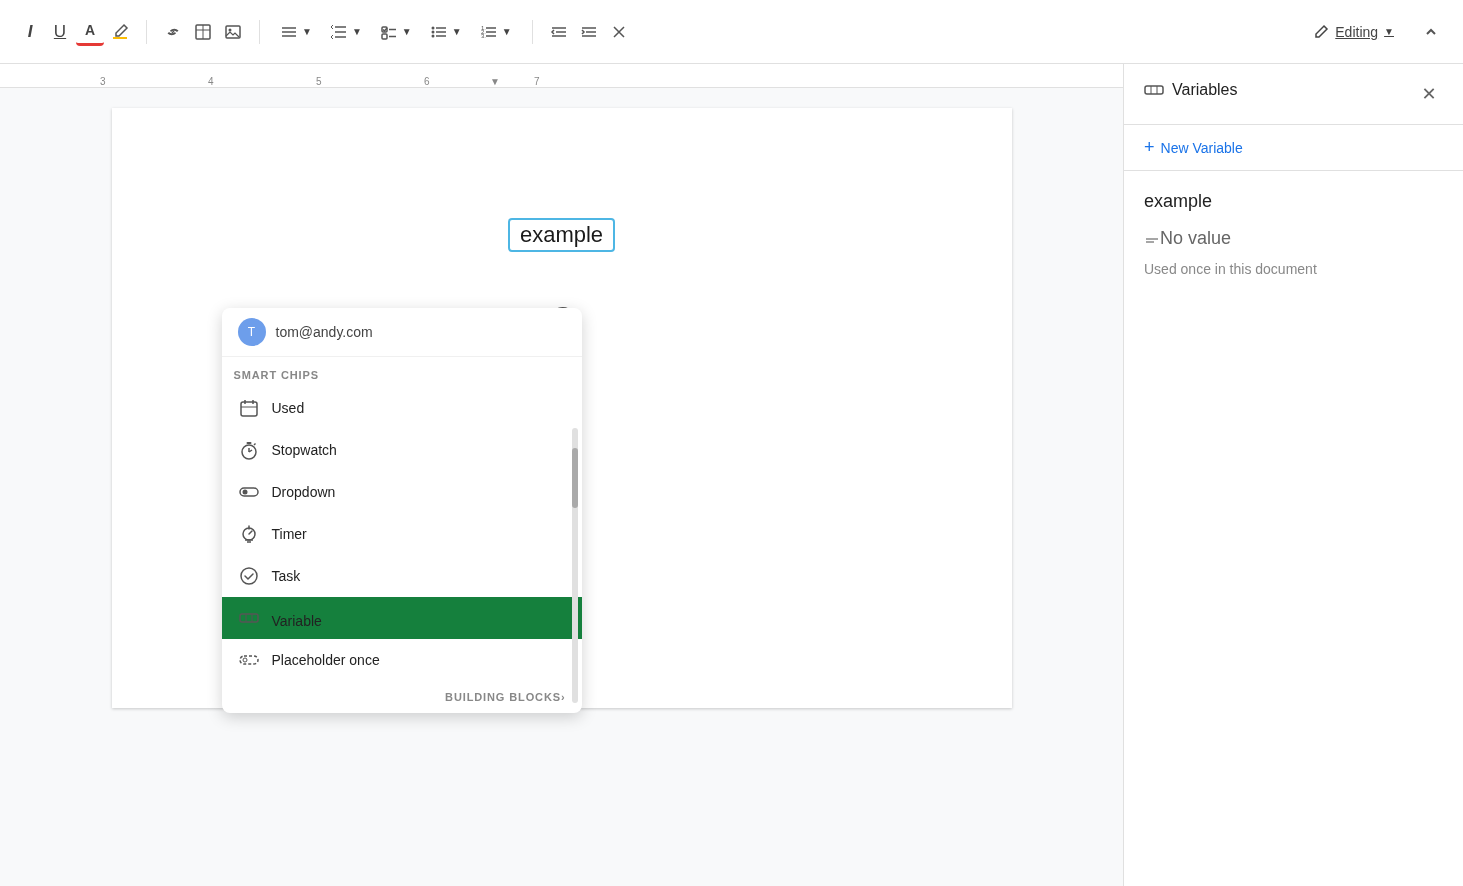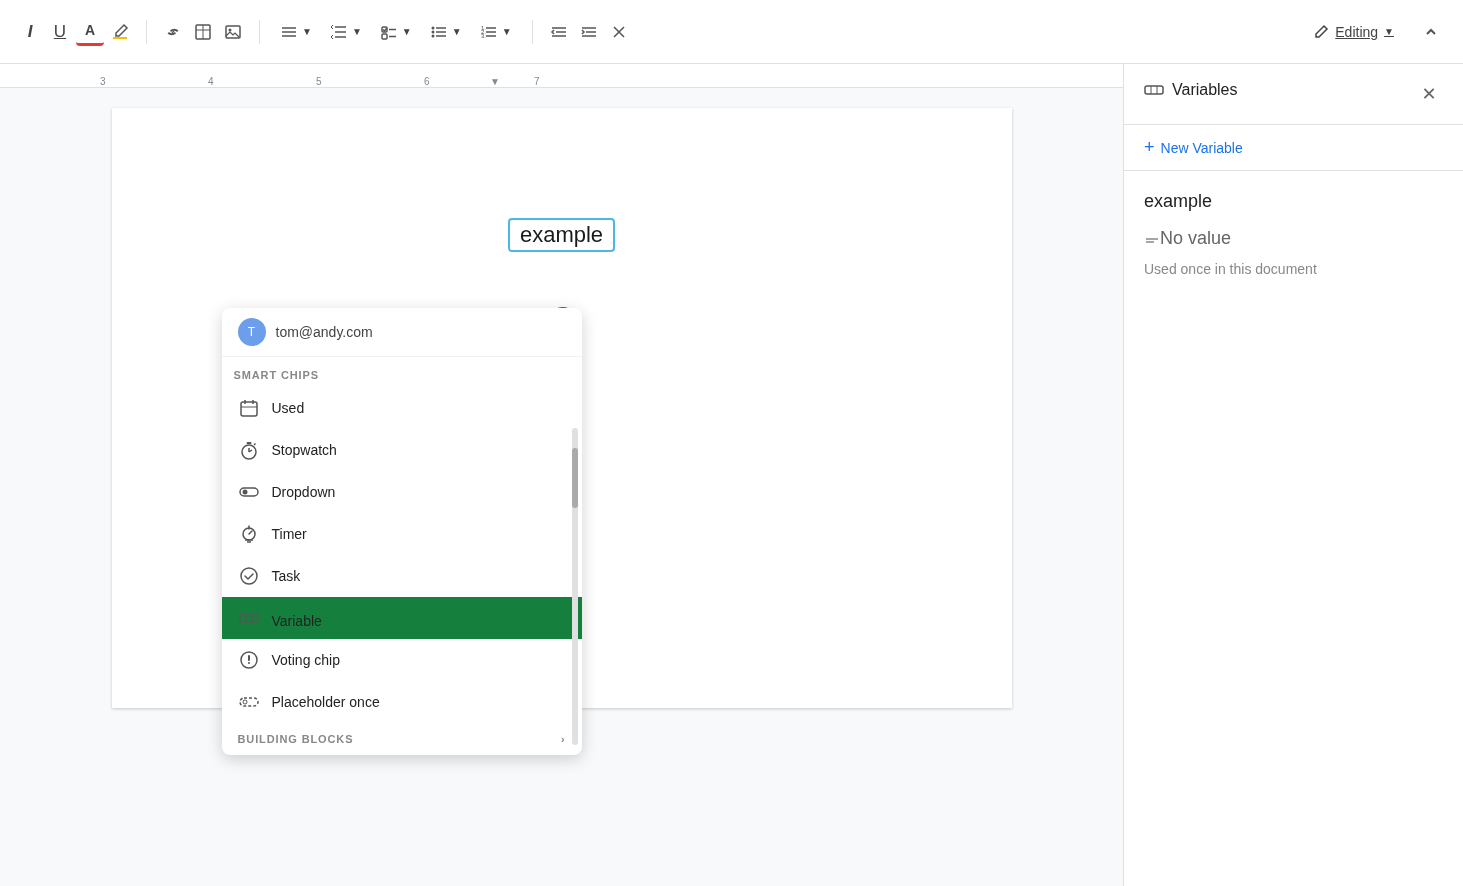--- a/index.html
+++ b/index.html
@@ -209,29 +209,28 @@
       height: 22px;
       display: flex;
       align-items: center;
       justify-content: center;
       flex-shrink: 0;
     }
 
     .building-blocks-row {
       display: flex;
       align-items: center;
-      justify-content: space-between;
+      justify-content: flex-end;
       padding: 10px 16px;
       font-size: 11px;
       font-weight: 600;
       color: #888;
       letter-spacing: 0.08em;
       text-transform: uppercase;
       cursor: pointer;
-      gap: 9px;
     }
 
     
     .variables-sidebar {
       width: 340px;
       background: #fff;
       border-left: 1px solid #e0e0e0;
       display: flex;
       flex-direction: column;
       flex-shrink: 0;
@@ -551,30 +550,20 @@
           <div class="dropdown-item-icon">
             <svg width="20" height="20" viewBox="0 0 20 20">
               <rect x="1" y="6" width="18" height="8" rx="2" fill="none" stroke="#555" stroke-width="1.5"></rect>
               <line x1="7" y1="6" x2="7" y2="14" stroke="#555" stroke-width="1"></line>
               <line x1="13" y1="6" x2="13" y2="14" stroke="#555" stroke-width="1"></line>
             </svg>
           </div>
           <span>Variable</span>
         </div>
 
-        <div class="dropdown-item">
-          <div class="dropdown-item-icon">
-            <svg width="20" height="20" viewBox="0 0 20 20">
-              <circle cx="10" cy="10" r="8" fill="none" stroke="#555" stroke-width="1.5"></circle>
-              <path d="M10 6v4" stroke="#555" stroke-width="2" stroke-linecap="round"></path>
-              <circle cx="10" cy="13" r="1" fill="#555"></circle>
-            </svg>
-          </div>
-          <span>Voting chip</span>
-        </div>
 
         <div class="dropdown-item">
           <div class="dropdown-item-icon">
             <svg width="20" height="20" viewBox="0 0 20 20">
               <rect x="1" y="6" width="18" height="8" rx="4" fill="none" stroke="#555" stroke-width="1.5" stroke-dasharray="3 2"></rect>
               <circle cx="6" cy="10" r="2" fill="none" stroke="#555" stroke-width="1"></circle>
             </svg>
           </div>
           <span>Placeholder once</span>
         </div>

